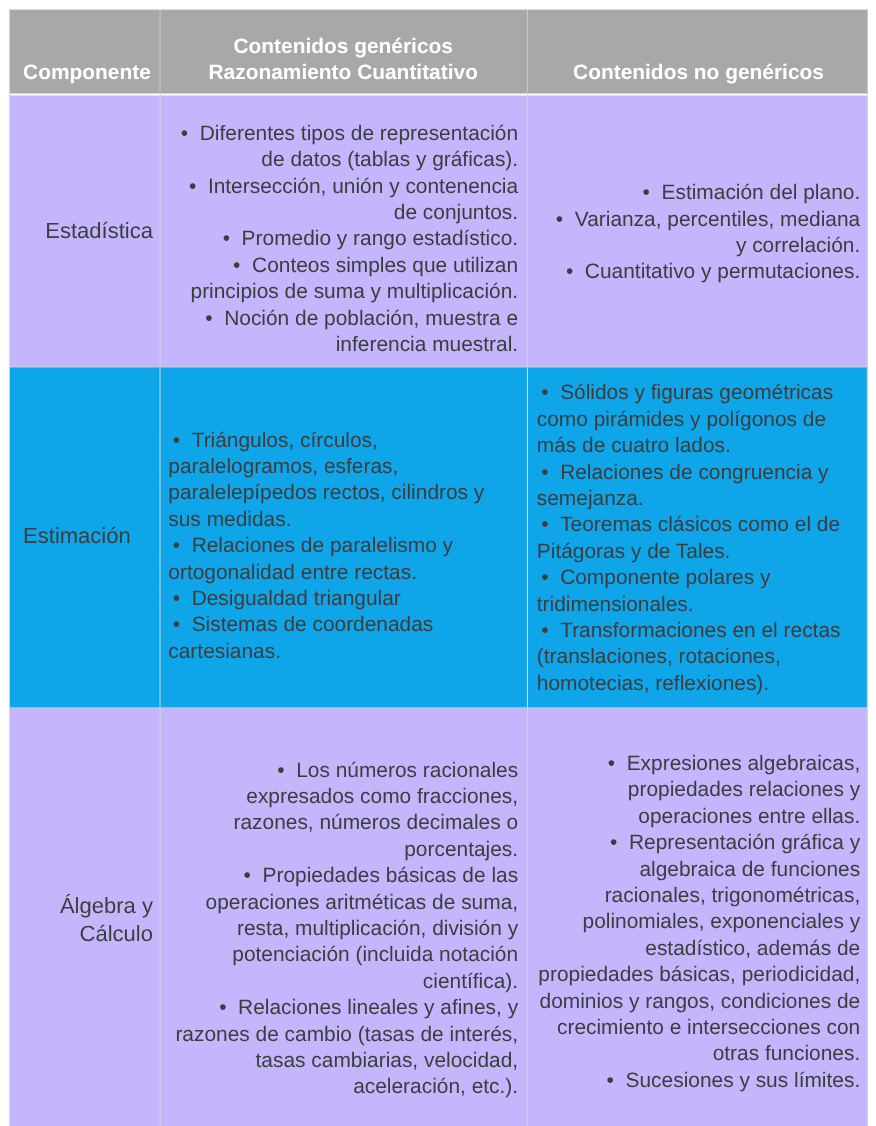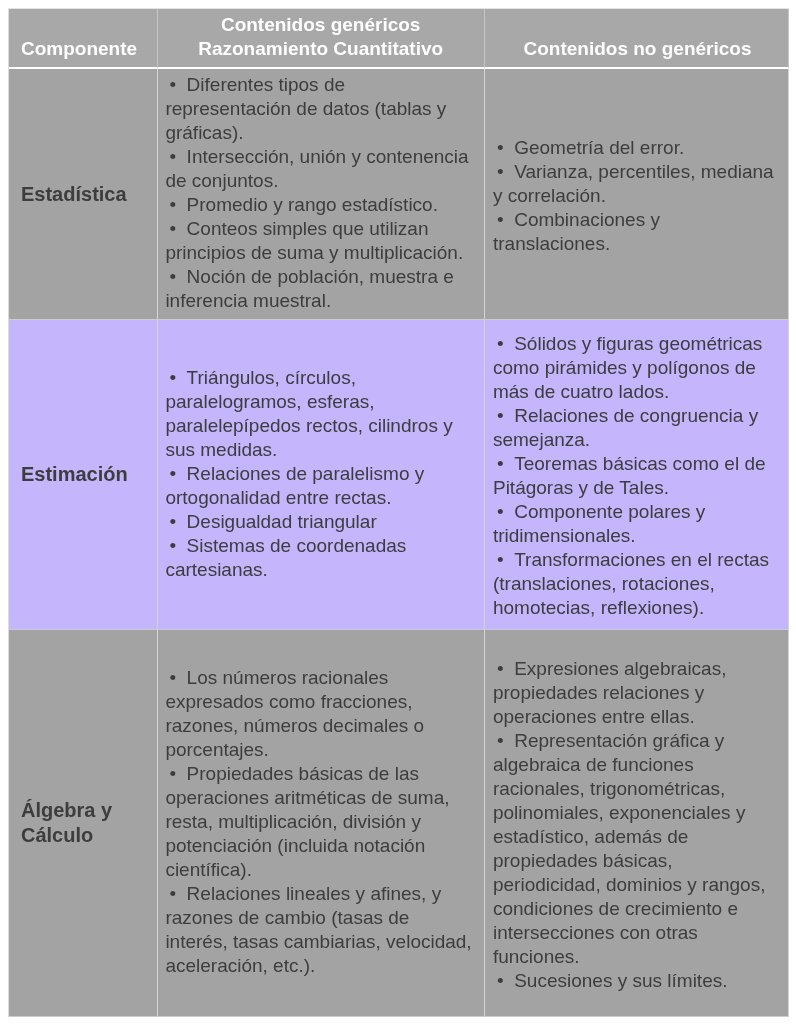--- a/index.html
+++ b/index.html
@@ -26,46 +26,46 @@
   .tr { display: table-row; }
   .td {
     display: table-cell;
     vertical-align: middle;
     border-right: 1px solid #d4d4d4;
     border-bottom: 1px solid #cccccc;
     box-sizing: border-box;
     font-size: 19px;
     line-height: 24px;
   }
-  .col1 { width: 150px; padding: 4px 6px 4px 12px; }
-  .col2 { width: 334px; padding: 4px 8px 6px 7px; }
+  .col1 { width: 137px; padding: 4px 6px 4px 12px; }
+  .col2 { width: 334px; padding: 22px 8px 6px 7px; }
   .col3 { width: 309px; padding: 6px 6px 3px 8px; }
 
   .tr.head .td {
     height: 60px;
     background: #a8a8a8;
     color: #ffffff;
     font-weight: bold;
     vertical-align: bottom;
     border-right: 1px solid #c6c6c6;
     border-bottom: 2px solid #ffffff;
     padding-bottom: 6px;
   }
   .tr.head .col2, .tr.head .col3 { text-align: center; }
   .tr.head .col1 { text-align: left; }
 
-  .row-a .td { background: #a3a3a3; }
-  .row-b .td { background: #c4b5fd; margin-top: 30px; }
+  .row-a .td { background: #c4b5fd; text-align: right; }
+  .row-b .td { background: #0ea5e9; margin-top: 30px; }
 
   .r-estadistica { height: 247px; }
   .r-geometria   { height: 310px; }
   .r-algebra     { height: 387px; }
 
   .component {
-    font-weight: bold;
+    font-weight: normal;
     font-size: 20px;
     line-height: 25px;
   }
   .bullet {
     text-indent: 4px;
   }
   .bullet::before {
     content: "\2022\00a0\00a0";
   }
   .hdr-line { display: block; }
@@ -92,38 +92,38 @@
     <div class="tr row-a r-estadistica">
       <div class="td col1 component">Estadística</div>
       <div class="td col2">
         <div class="bullet">Diferentes tipos de representación de datos (tablas y gráficas).</div>
         <div class="bullet">Intersección, unión y contenencia de conjuntos.</div>
         <div class="bullet">Promedio y rango estadístico.</div>
         <div class="bullet">Conteos simples que utilizan principios de suma y multiplicación.</div>
         <div class="bullet">Noción de población, muestra e inferencia muestral.</div>
       </div>
       <div class="td col3">
-        <div class="bullet">Geometría del error.</div>
+        <div class="bullet">Estimación del plano.</div>
         <div class="bullet">Varianza, percentiles, mediana y correlación.</div>
-        <div class="bullet">Combinaciones y translaciones.</div>
+        <div class="bullet">Cuantitativo y permutaciones.</div>
       </div>
     </div>
 
     <div class="tr row-b r-geometria">
       <div class="td col1 component">Estimación</div>
       <div class="td col2">
         <div class="bullet">Triángulos, círculos, paralelogramos, esferas, paralelepípedos rectos, cilindros y sus medidas.</div>
         <div class="bullet">Relaciones de paralelismo y ortogonalidad entre rectas.</div>
         <div class="bullet">Desigualdad triangular</div>
         <div class="bullet">Sistemas de coordenadas cartesianas.</div>
       </div>
       <div class="td col3">
         <div class="bullet">Sólidos y figuras geométricas como pirámides y polígonos de más de cuatro lados.</div>
         <div class="bullet">Relaciones de congruencia y semejanza.</div>
-        <div class="bullet">Teoremas básicas como el de Pitágoras y de Tales.</div>
+        <div class="bullet">Teoremas clásicos como el de Pitágoras y de Tales.</div>
         <div class="bullet">Componente polares y tridimensionales.</div>
         <div class="bullet">Transformaciones en el rectas (translaciones, rotaciones, homotecias, reflexiones).</div>
       </div>
     </div>
 
     <div class="tr row-a r-algebra">
       <div class="td col1 component">Álgebra y Cálculo</div>
       <div class="td col2">
         <div class="bullet">Los números racionales expresados como fracciones, razones, números decimales o porcentajes.</div>
         <div class="bullet">Propiedades básicas de las operaciones aritméticas de suma, resta, multiplicación, división y potenciación (incluida notación científica).</div>

